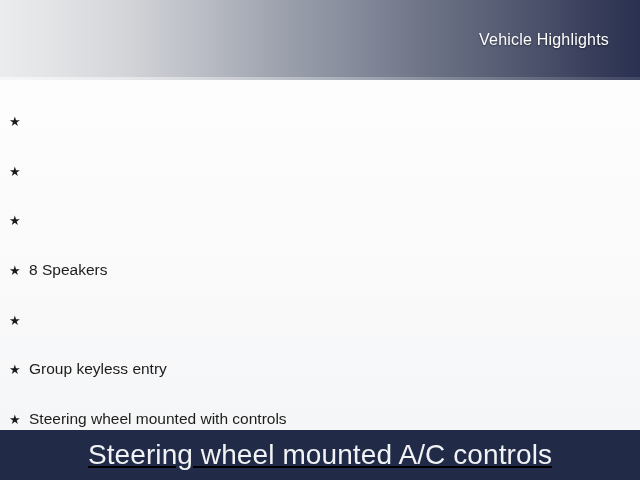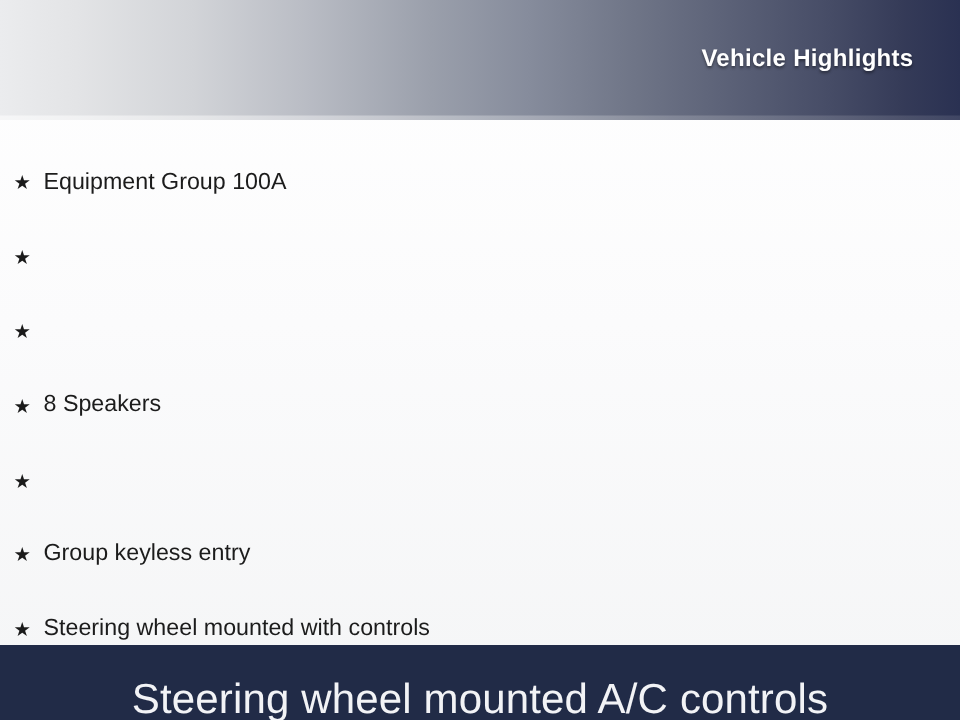--- a/index.html
+++ b/index.html
@@ -54,21 +54,21 @@
     height: 3px;
     background: linear-gradient(90deg,
         rgba(255,255,255,0.55) 0%,
         rgba(255,255,255,0.35) 40%,
         rgba(255,255,255,0.18) 70%,
         rgba(255,255,255,0.10) 100%);
     pointer-events: none;
   }
   .header-title {
     font-size: 16px;
-    font-weight: bold;
+    font-weight: normal;
     color: #ffffff;
     letter-spacing: 0.2px;
     text-shadow: 0 1px 2px rgba(0,0,0,0.45);
     white-space: nowrap;
   }
 
   
   .body {
     flex: 1 1 auto;
     position: relative;
@@ -105,22 +105,23 @@
     line-height: 1.2;
     white-space: nowrap;
   }
 
   
   .footer {
     flex: 0 0 50px;
     height: 50px;
     background: #212b47;
     display: flex;
-    align-items: flex-end;
+    align-items: center;
     justify-content: center;
+    text-decoration: underline;
   }
   .footer-text {
     font-size: 28px;
     color: #f2f3f6;
     line-height: 1;
     white-space: nowrap;
     letter-spacing: 0.1px;
   }
 </style>
 </head>
@@ -131,21 +132,20 @@
   <div class="header">
     <div class="header-title">Vehicle Highlights</div>
     <div class="header-sheen"></div>
   </div>
 
   <div class="body">
     <ul class="feature-list">
 
       <li class="feature-item">
         <span class="bullet-star">★</span>
-        <span class="feature-text">Equipment Group 100A</span>
       </li>
 
       <li class="feature-item">
         <span class="bullet-star">★</span>
       </li>
 
       <li class="feature-item">
         <span class="bullet-star">★</span>
       </li>
 

